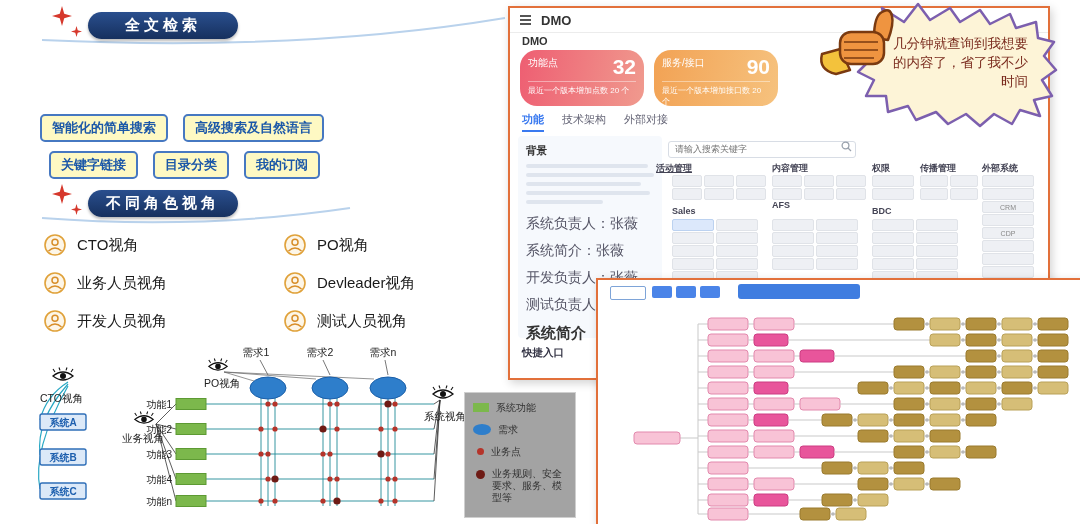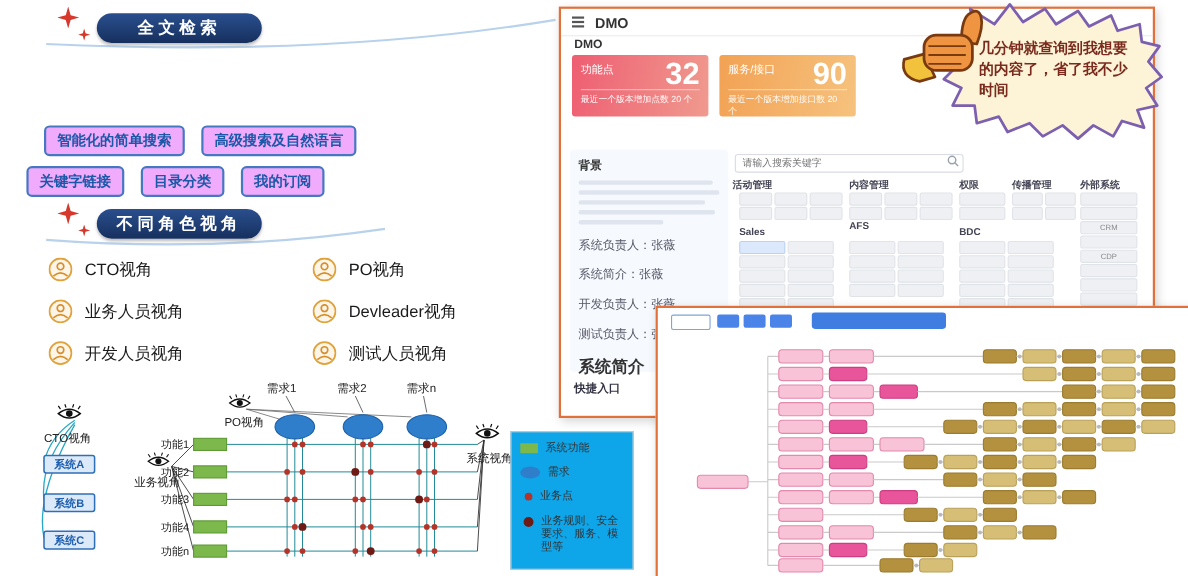--- a/index.html
+++ b/index.html
@@ -8,81 +8,81 @@
   .abs{position:absolute;}
   svg{display:block;}
 
   
   .banner{position:absolute;width:150px;height:27px;border-radius:14px;
           background:linear-gradient(180deg,#2a4f8e,#16305e);color:#fff;
           font-size:15px;font-weight:bold;letter-spacing:4px;display:flex;
           align-items:center;justify-content:center;box-shadow:0 2px 3px rgba(0,0,0,.28);z-index:2;}
   .intro{position:absolute;left:40px;top:56px;width:448px;font-size:15px;line-height:25px;color:#1c1c1c;}
   .tagrow{position:absolute;display:flex;gap:15px;}
-  .tag{display:inline-block;border:2px solid #4678c1;color:#1c58a8;background:#f0abfc;
+  .tag{display:inline-block;border:2px solid #4678c1;color:#1c58a8;background:#fef9c3;
        font-size:13px;font-weight:bold;padding:3px 10px;border-radius:5px;white-space:nowrap;}
   #roles{position:absolute;left:44px;top:226px;display:grid;grid-template-columns:240px 200px;grid-auto-rows:38px;align-items:center;}
   .role{display:flex;align-items:center;gap:11px;font-size:15px;color:#1a1a1a;}
 
   
   #diagram{position:absolute;left:28px;top:344px;width:552px;height:180px;}
-  #legend{position:absolute;left:436px;top:48px;width:112px;height:126px;background:#0ea5e9;
+  #legend{position:absolute;left:436px;top:48px;width:112px;height:126px;background:#a3a3a3;
           border:1px solid #cfcfcf;padding:9px 8px;box-sizing:border-box;}
   .leg-item{display:flex;align-items:flex-start;gap:7px;margin-bottom:10px;font-size:10px;color:#333;line-height:12px;}
   .sw-green{width:16px;height:9px;background:#7cb84c;flex:none;margin-top:1px;}
   .sw-ell{width:18px;height:11px;border-radius:50%;background:#2e7ecb;flex:none;}
   .sw-dot{width:7px;height:7px;border-radius:50%;background:#b5342a;flex:none;margin-top:2px;margin-left:4px;}
   .sw-dot2{width:9px;height:9px;border-radius:50%;background:#6e1b15;flex:none;margin-top:2px;margin-left:3px;}
 
   
   .win{position:absolute;background:#fff;border:2px solid #e2703a;box-shadow:2px 3px 9px rgba(0,0,0,.18);}
   #app-window{left:508px;top:6px;width:538px;height:370px;z-index:1;}
   #flow-window{left:596px;top:278px;width:484px;height:246px;z-index:4;}
 
   
   .topbar{position:absolute;left:0;top:0;right:0;height:24px;border-bottom:1px solid #ececec;display:flex;align-items:center;gap:10px;padding-left:10px;}
   .burger{display:inline-flex;flex-direction:column;gap:2.5px;cursor:pointer;}
   .burger i{display:block;width:11px;height:1.6px;background:#555;}
   .apptitle{font-size:13px;font-weight:bold;color:#333;}
   .subtitle{position:absolute;left:12px;top:27px;font-size:11px;font-weight:bold;color:#333;}
-  .card{position:absolute;top:42px;width:124px;height:56px;border-radius:3px;color:#fff;padding:6px 8px;box-sizing:border-box;}
+  .card{position:absolute;top:42px;width:124px;height:56px;border-radius:17px;color:#fff;padding:6px 8px;box-sizing:border-box;}
   .card .row1{display:flex;justify-content:space-between;align-items:flex-start;}
   .card .clabel{font-size:10px;}
-  .card .cvalue{font-size:28px;font-weight:bold;line-height:22px;text-align:center;}
+  .card .cvalue{font-size:21px;font-weight:bold;line-height:22px;text-align:center;}
   .card .cnote{font-size:8px;margin-top:3px;padding-top:3px;border-top:1px solid rgba(255,255,255,.45);opacity:.95;}
   #card-red{left:10px;background:linear-gradient(100deg,#ee5e72,#f09a8e);}
   #card-orange{left:144px;background:linear-gradient(100deg,#f2a254,#f6c27e);}
   .tabs{position:absolute;left:12px;top:104px;display:flex;gap:18px;font-size:11px;color:#667;}
   .tab{cursor:pointer;padding-bottom:3px;}
   .tab.active{color:#3a7af0;font-weight:bold;border-bottom:2px solid #3a7af0;}
   #info-panel{position:absolute;left:8px;top:128px;width:144px;height:202px;background:#f6f9fd;border-radius:4px;padding:8px;box-sizing:border-box;}
   #info-panel .phead{font-size:10.5px;font-weight:bold;color:#333;margin-bottom:6px;}
   .sk{height:4px;background:#dfe5ee;border-radius:2px;margin:5px 0;}
-  .owner{font-size:11px;color:#556;line-height:15px;margin-top:12px;}
+  .owner{font-size:14px;color:#556;line-height:15px;margin-top:12px;}
   .pfoot{font-size:15px;font-weight:bold;color:#333;margin-top:12px;}
   #quick-link{position:absolute;left:12px;top:338px;font-size:10.5px;font-weight:bold;color:#334;cursor:pointer;}
-  #search-box{position:absolute;left:158px;top:130px;width:208px;height:17px;}
+  #search-box{position:absolute;left:158px;top:130px;width:188px;height:17px;}
   #search-box input{width:100%;height:100%;box-sizing:border-box;border:1px solid #d8dde5;border-radius:3px;
         font-size:9px;padding:0 18px 0 6px;color:#333;font-family:inherit;outline:none;}
   #search-box svg{position:absolute;right:4px;top:3px;}
   #chip-area{position:absolute;left:0;top:0;right:0;bottom:0;}
   .ghead{position:absolute;font-size:9px;font-weight:bold;color:#445;}
   .chip{position:absolute;background:#eef0f4;border:1px solid #e0e3e8;border-radius:2px;height:10px;
         font-size:7px;color:#888;display:flex;align-items:center;justify-content:center;overflow:hidden;cursor:pointer;}
 
   
   .fchip{position:absolute;border-radius:2px;cursor:pointer;}
   #f-file{left:12px;top:6px;width:34px;height:12px;background:#fff;border:1px solid #7ea4d8;}
   .fblue{background:#4a84e8;width:20px;height:12px;top:6px;}
   #f-pill{left:140px;top:4px;width:122px;height:15px;background:#3f7de0;border-radius:3px;}
 
   
   #bubble{position:absolute;left:852px;top:0;width:206px;height:132px;z-index:6;}
-  #bubble-text{position:absolute;left:38px;top:34px;width:138px;font-size:13.5px;font-weight:bold;
-               color:#7a2b1e;line-height:19px;}
+  #bubble-text{position:absolute;left:38px;top:34px;width:138px;font-size:13.5px;font-weight:normal;
+               color:#7a2b1e;line-height:19px;text-align:right;}
   #thumb{position:absolute;left:816px;top:2px;z-index:7;}
 </style>
 </head>
 <body>
 
 <div id="page">
 
   <svg width="0" height="0" style="position:absolute">
     <symbol id="eye" viewBox="0 0 26 17">
       <path d="M3,10 Q13,2 23,10 Q13,18 3,10 Z" fill="#fff" stroke="#111" stroke-width="1.3"></path>
@@ -117,21 +117,21 @@
     </svg>
 
   <div class="banner" style="left:88px;top:12px">全文检索</div>
   <div class="banner" style="left:88px;top:190px">不同角色视角</div>
 
 
   <div class="tagrow" style="left:40px;top:114px">
     <span class="tag">智能化的简单搜索</span>
     <span class="tag">高级搜索及自然语言</span>
   </div>
-  <div class="tagrow" style="left:24px;top:151px">
+  <div class="tagrow" style="left:49px;top:151px">
     <span class="tag">关键字链接</span>
     <span class="tag">目录分类</span>
     <span class="tag">我的订阅</span>
   </div>
 
   <div id="roles">
     <div class="role">
         <svg width="22" height="22">
           <use href="#role-ic"></use>
         </svg>
@@ -303,20 +303,25 @@
       <div class="cnote">最近一个版本增加点数 20 个</div>
     </div>
     <div id="card-orange" class="card">
       <div class="row1">
           <span class="clabel">服务/接口</span>
         <span class="cvalue">90</span>
         </div>
       <div class="cnote">最近一个版本增加接口数 20 个</div>
     </div>
 
+    <div class="tabs">
+      <span class="tab active">功能</span>
+      <span class="tab">技术架构</span>
+      <span class="tab">外部对接</span>
+    </div>
 
     <div id="info-panel">
       <div class="phead">背景</div>
       <div class="sk" style="width:95%"></div>
       <div class="sk" style="width:100%"></div>
       <div class="sk" style="width:90%"></div>
       <div class="sk" style="width:97%"></div>
       <div class="sk" style="width:60%"></div>
       <div style="margin-top:10px">
         <div class="owner">系统负责人：张薇</div>
@@ -329,21 +334,21 @@
 
     <div id="search-box">
       <input type="text" placeholder="请输入搜索关键字" style="">
       <svg width="11" height="11" viewBox="0 0 11 11">
         <circle cx="4.5" cy="4.5" r="3.4" fill="none" stroke="#9aa2ad" stroke-width="1.3"></circle>
         <path d="M7,7 L10,10" stroke="#9aa2ad" stroke-width="1.3"></path>
       </svg>
     </div>
 
     <div id="chip-area">
-        <div class="ghead" style="left: 156px; top: 154px;">活动管理</div>
+        <div class="ghead" style="left: 146px; top: 154px; text-decoration: underline;">活动管理</div>
         <div class="chip" style="left: 162px; top: 167px; width: 28px;"></div>
         <div class="chip" style="left: 194px; top: 167px; width: 28px;"></div>
         <div class="chip" style="left: 226px; top: 167px; width: 28px;"></div>
         <div class="chip" style="left: 162px; top: 180px; width: 28px;"></div>
         <div class="chip" style="left: 194px; top: 180px; width: 28px;"></div>
         <div class="chip" style="left: 226px; top: 180px; width: 28px;"></div>
         <div class="ghead" style="left: 262px; top: 154px;">内容管理</div>
         <div class="chip" style="left: 262px; top: 167px; width: 28px;"></div>
         <div class="chip" style="left: 294px; top: 167px; width: 28px;"></div>
         <div class="chip" style="left: 326px; top: 167px; width: 28px;"></div>

